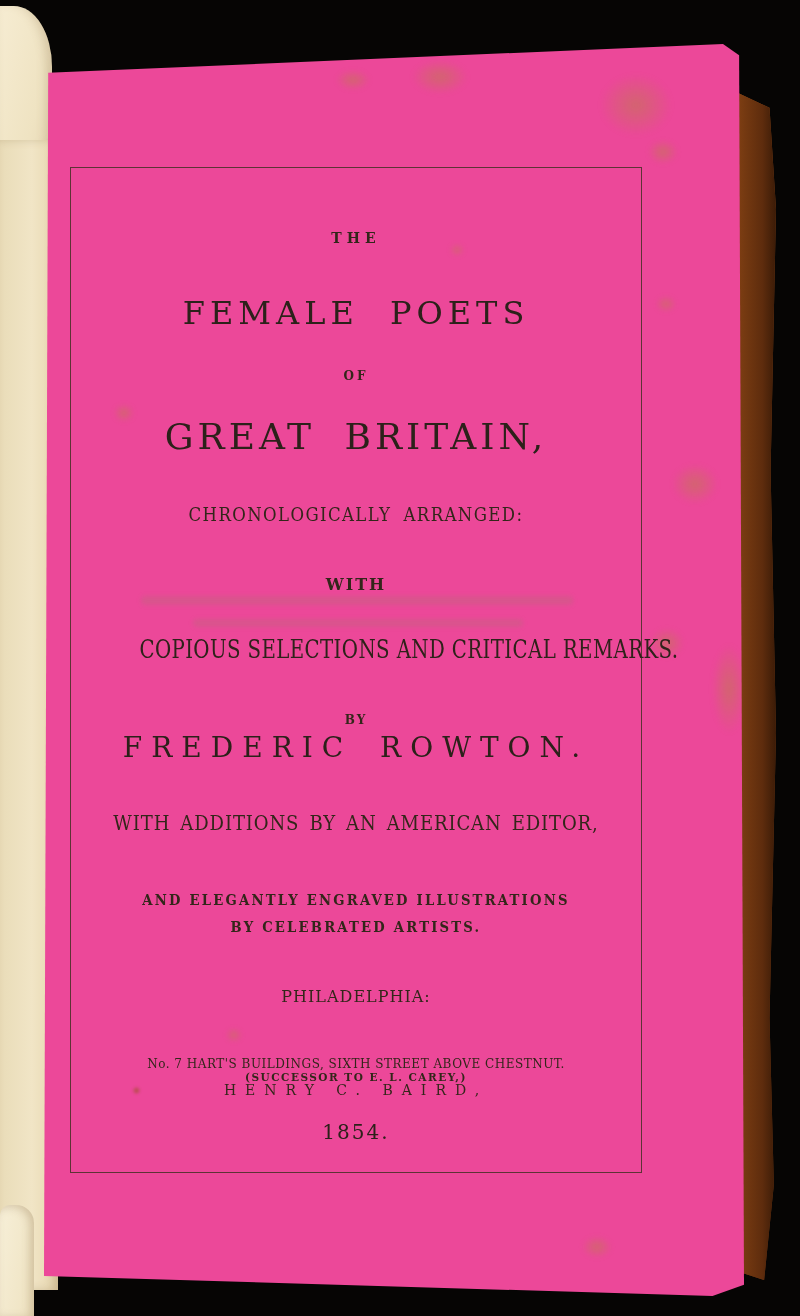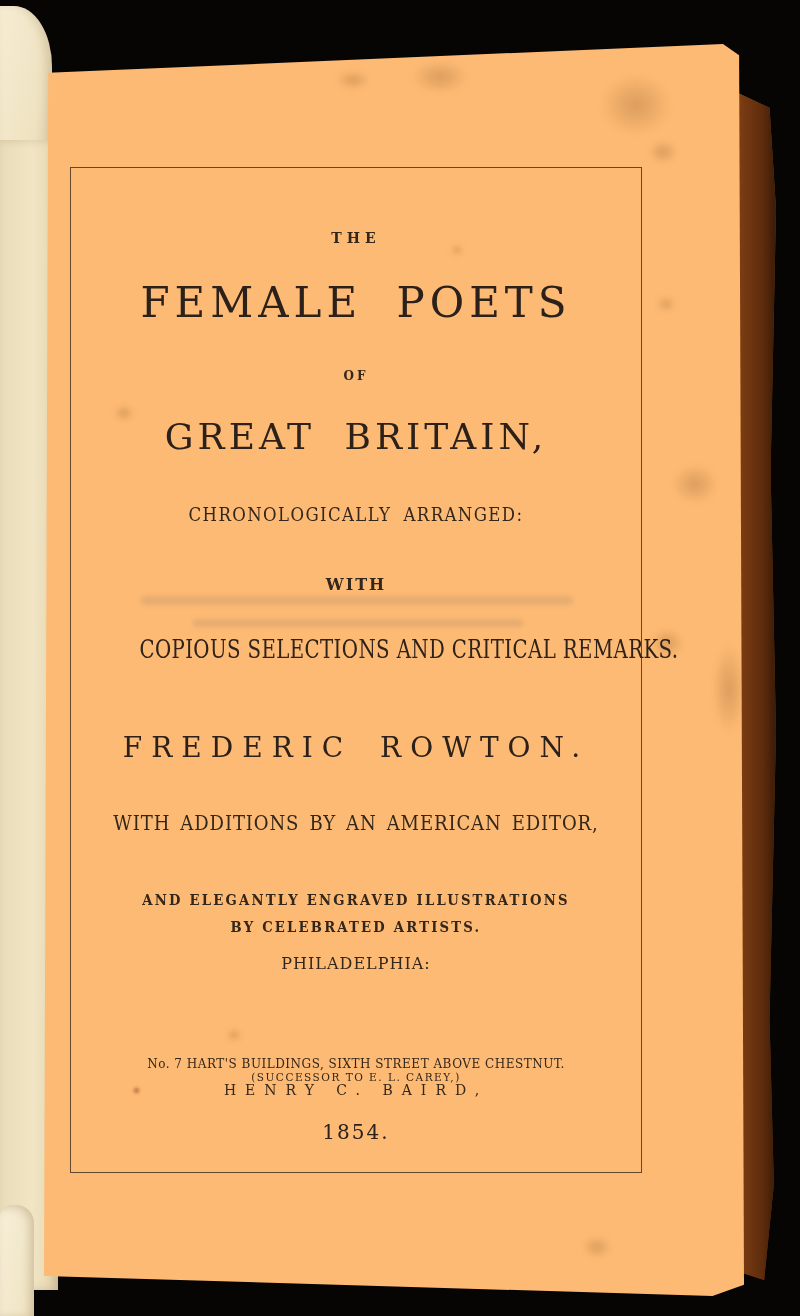--- a/index.html
+++ b/index.html
@@ -31,50 +31,50 @@
                linear-gradient(180deg,#8a4517,#6b3310);
     clip-path:polygon(18% 0%,88% 1.5%,100% 10%,90% 32%,100% 54%,88% 78%,96% 92%,78% 100%,10% 99%,26% 70%,12% 38%,22% 12%);
   }
   .page{
     position:absolute;left:44px;top:44px;width:700px;height:1252px;
     background:
       linear-gradient(90deg,rgba(128,92,55,.22) 0%,rgba(128,92,55,0) 5.5%),
       linear-gradient(270deg,rgba(210,160,110,.14) 0%,rgba(210,160,110,0) 7%),
       radial-gradient(120% 95% at 62% 38%,#f8ede0 0%,#f5e8d9 55%,#f0dfca 88%,#eadjb8 100%),
       #f5e8d9;
-    background-color:#fdba74;
+    background-color:#ec4899;
     clip-path:polygon(0.6% 2.3%,97% 0%,99.3% 0.9%,100% 99.1%,95.5% 100%,0% 98.4%);
   }
   .fox{position:absolute;border-radius:50%;filter:blur(2.5px);
        background:radial-gradient(closest-side,rgba(186,128,70,.5),rgba(186,128,70,0));}
   .fox.strong{background:radial-gradient(closest-side,rgba(160,80,40,.75),rgba(160,80,40,0));filter:blur(1px);}
   .frame{
     position:absolute;left:26px;top:123px;width:570px;height:1004px;
     border:1px solid rgba(62,46,30,.82);
   }
   
   .tl{position:absolute;left:0;width:100%;text-align:center;
       color:#33261a;line-height:1;white-space:nowrap;}
   .ghost{position:absolute;filter:blur(2px);border-radius:4px;
          background:rgba(150,128,100,.22);}
   .t-half   {top:63px;  font-size:14px;font-weight:700;letter-spacing:5px;}
-  .t-main   {top:114px; font-size:42px;letter-spacing:5px;word-spacing:16px;color:#2c211a;}
+  .t-main   {top:129px; font-size:32px;letter-spacing:5px;word-spacing:16px;color:#2c211a;}
   .t-of     {top:202px; font-size:12px;font-weight:700;letter-spacing:3px;}
   .t-region {top:251px; font-size:36px;letter-spacing:4px;word-spacing:14px;color:#2c211a;}
   .t-arr    {top:338px; font-size:18px;letter-spacing:1.5px;word-spacing:6px;transform:scaleX(.92);}
   .t-with   {top:409px; font-size:16px;font-weight:700;letter-spacing:2px;}
   .t-sel    {top:468px; font-size:26px;letter-spacing:0.5px;transform:scaleX(.76);color:#2e221a;}
   .t-by     {top:546px; font-size:12px;font-weight:700;letter-spacing:2px;}
   .t-author {top:566px; font-size:28px;letter-spacing:9px;word-spacing:10px;color:#2c211a;}
   .t-editor {top:645px; font-size:21px;letter-spacing:1px;word-spacing:4px;transform:scaleX(.86);}
   .t-ill1   {top:725px; font-size:15px;font-weight:700;letter-spacing:2.5px;transform:scaleX(.88);}
   .t-ill2   {top:752px; font-size:15px;font-weight:700;letter-spacing:2.5px;transform:scaleX(.88);}
-  .t-city   {top:788px; font-size:16px;letter-spacing:1px;text-align:center;}
+  .t-city   {top:821px; font-size:16px;letter-spacing:1px;text-align:center;}
   .t-pub    {top:915px; font-size:14px;letter-spacing:9px;}
-  .t-succ   {top:904px; font-size:10.5px;font-weight:400;letter-spacing:1.5px;}
+  .t-succ   {top:904px; font-size:10.5px;font-weight:700;letter-spacing:1.5px;}
   .t-addr   {top:890px; font-size:12px;font-weight:400;letter-spacing:0.5px;}
   .t-year   {top:954px; font-size:20px;letter-spacing:2px;color:#2c211a;}
 </style>
 </head>
 <body>
 
 <div id="stage">
 
   <div class="curl-top"></div>
   <div class="flyleaf-strip"></div>
@@ -105,20 +105,21 @@
       <div class="tl t-main">FEMALE POETS</div>
       <div class="tl t-region">GREAT BRITAIN,</div>
       <div class="tl t-of">OF</div>
       <div class="tl t-arr">CHRONOLOGICALLY ARRANGED:</div>
       <div class="tl t-with">WITH</div>
 
       <div class="ghost" style="left:70px;top:428px;width:432px;height:9px;"></div>
       <div class="ghost" style="left:122px;top:451px;width:330px;height:8px;"></div>
 
       <div class="tl t-sel">COPIOUS SELECTIONS AND CRITICAL REMARKS.</div>
+      <div class="tl t-by">BY</div>
       <div class="tl t-author">FREDERIC ROWTON.</div>
       <div class="tl t-editor">WITH ADDITIONS BY AN AMERICAN EDITOR,</div>
       <div class="tl t-ill1">AND ELEGANTLY ENGRAVED ILLUSTRATIONS</div>
       <div class="tl t-ill2">BY CELEBRATED ARTISTS.</div>
 
       <div class="tl t-city">PHILADELPHIA:</div>
       <div class="tl t-pub">HENRY C. BAIRD,</div>
       <div class="tl t-succ">(SUCCESSOR TO E. L. CAREY,)</div>
       <div class="tl t-addr">No. 7 HART'S BUILDINGS, SIXTH STREET ABOVE CHESTNUT.</div>
       <div class="tl t-year">1854.</div>

